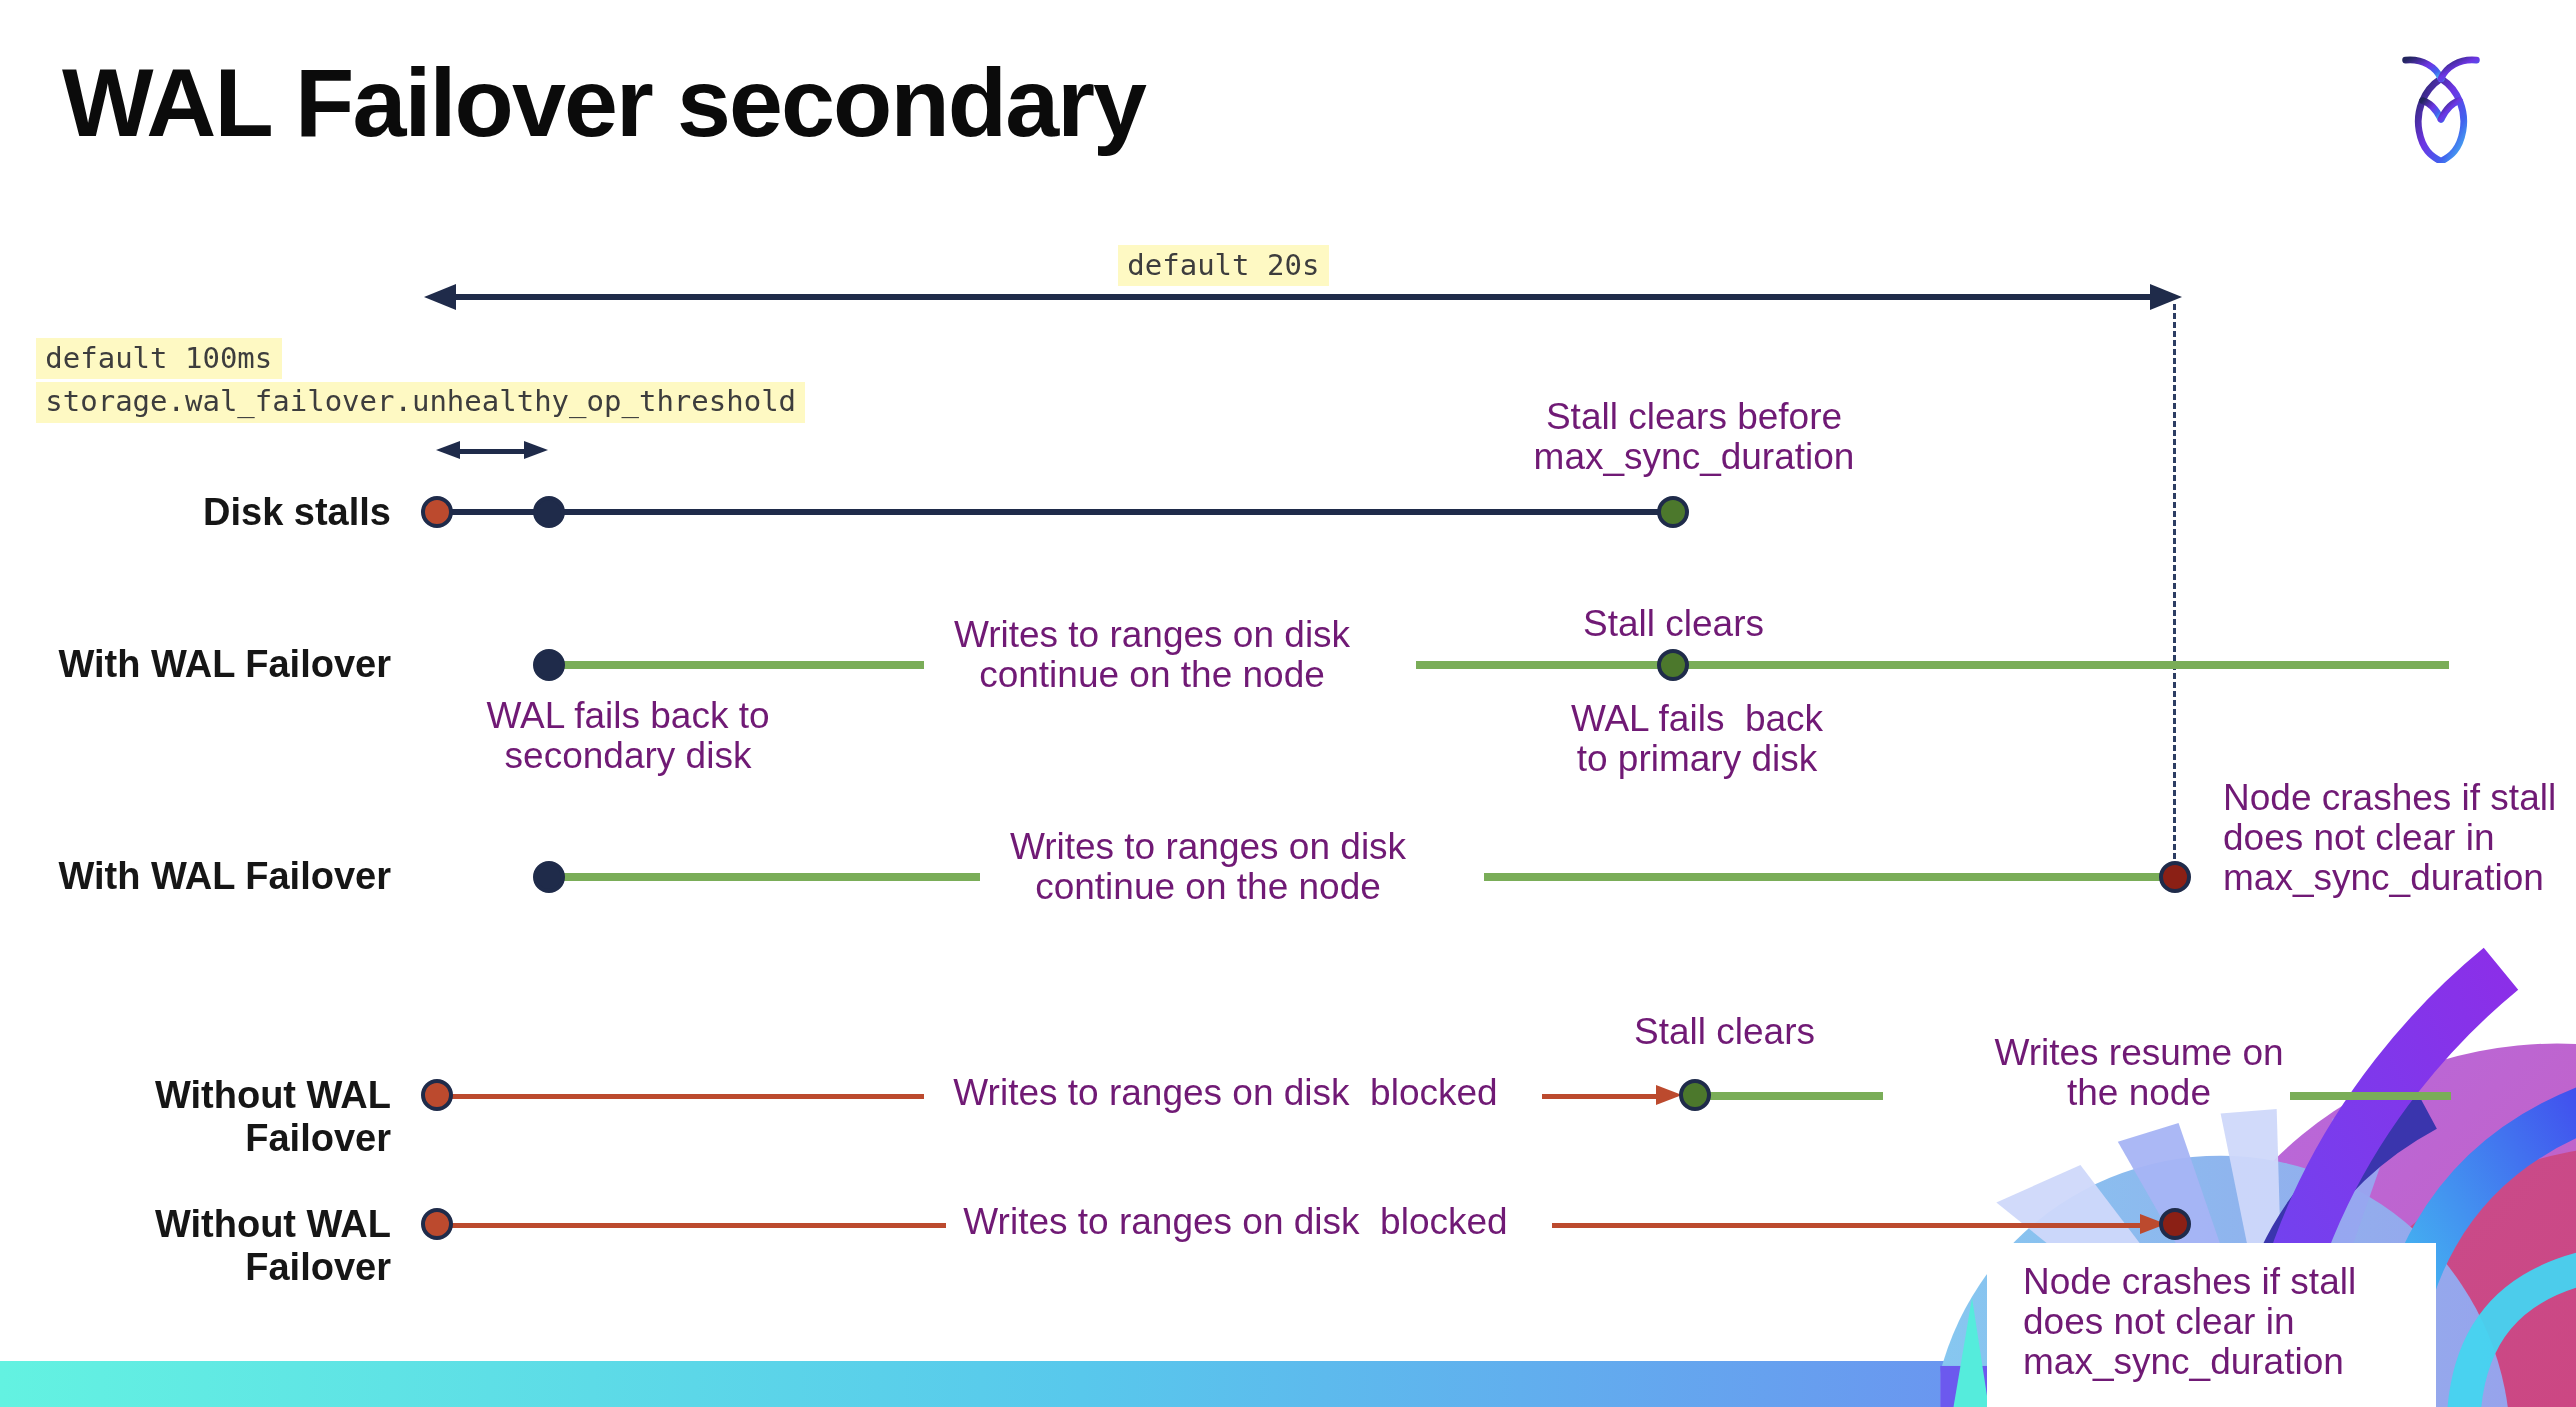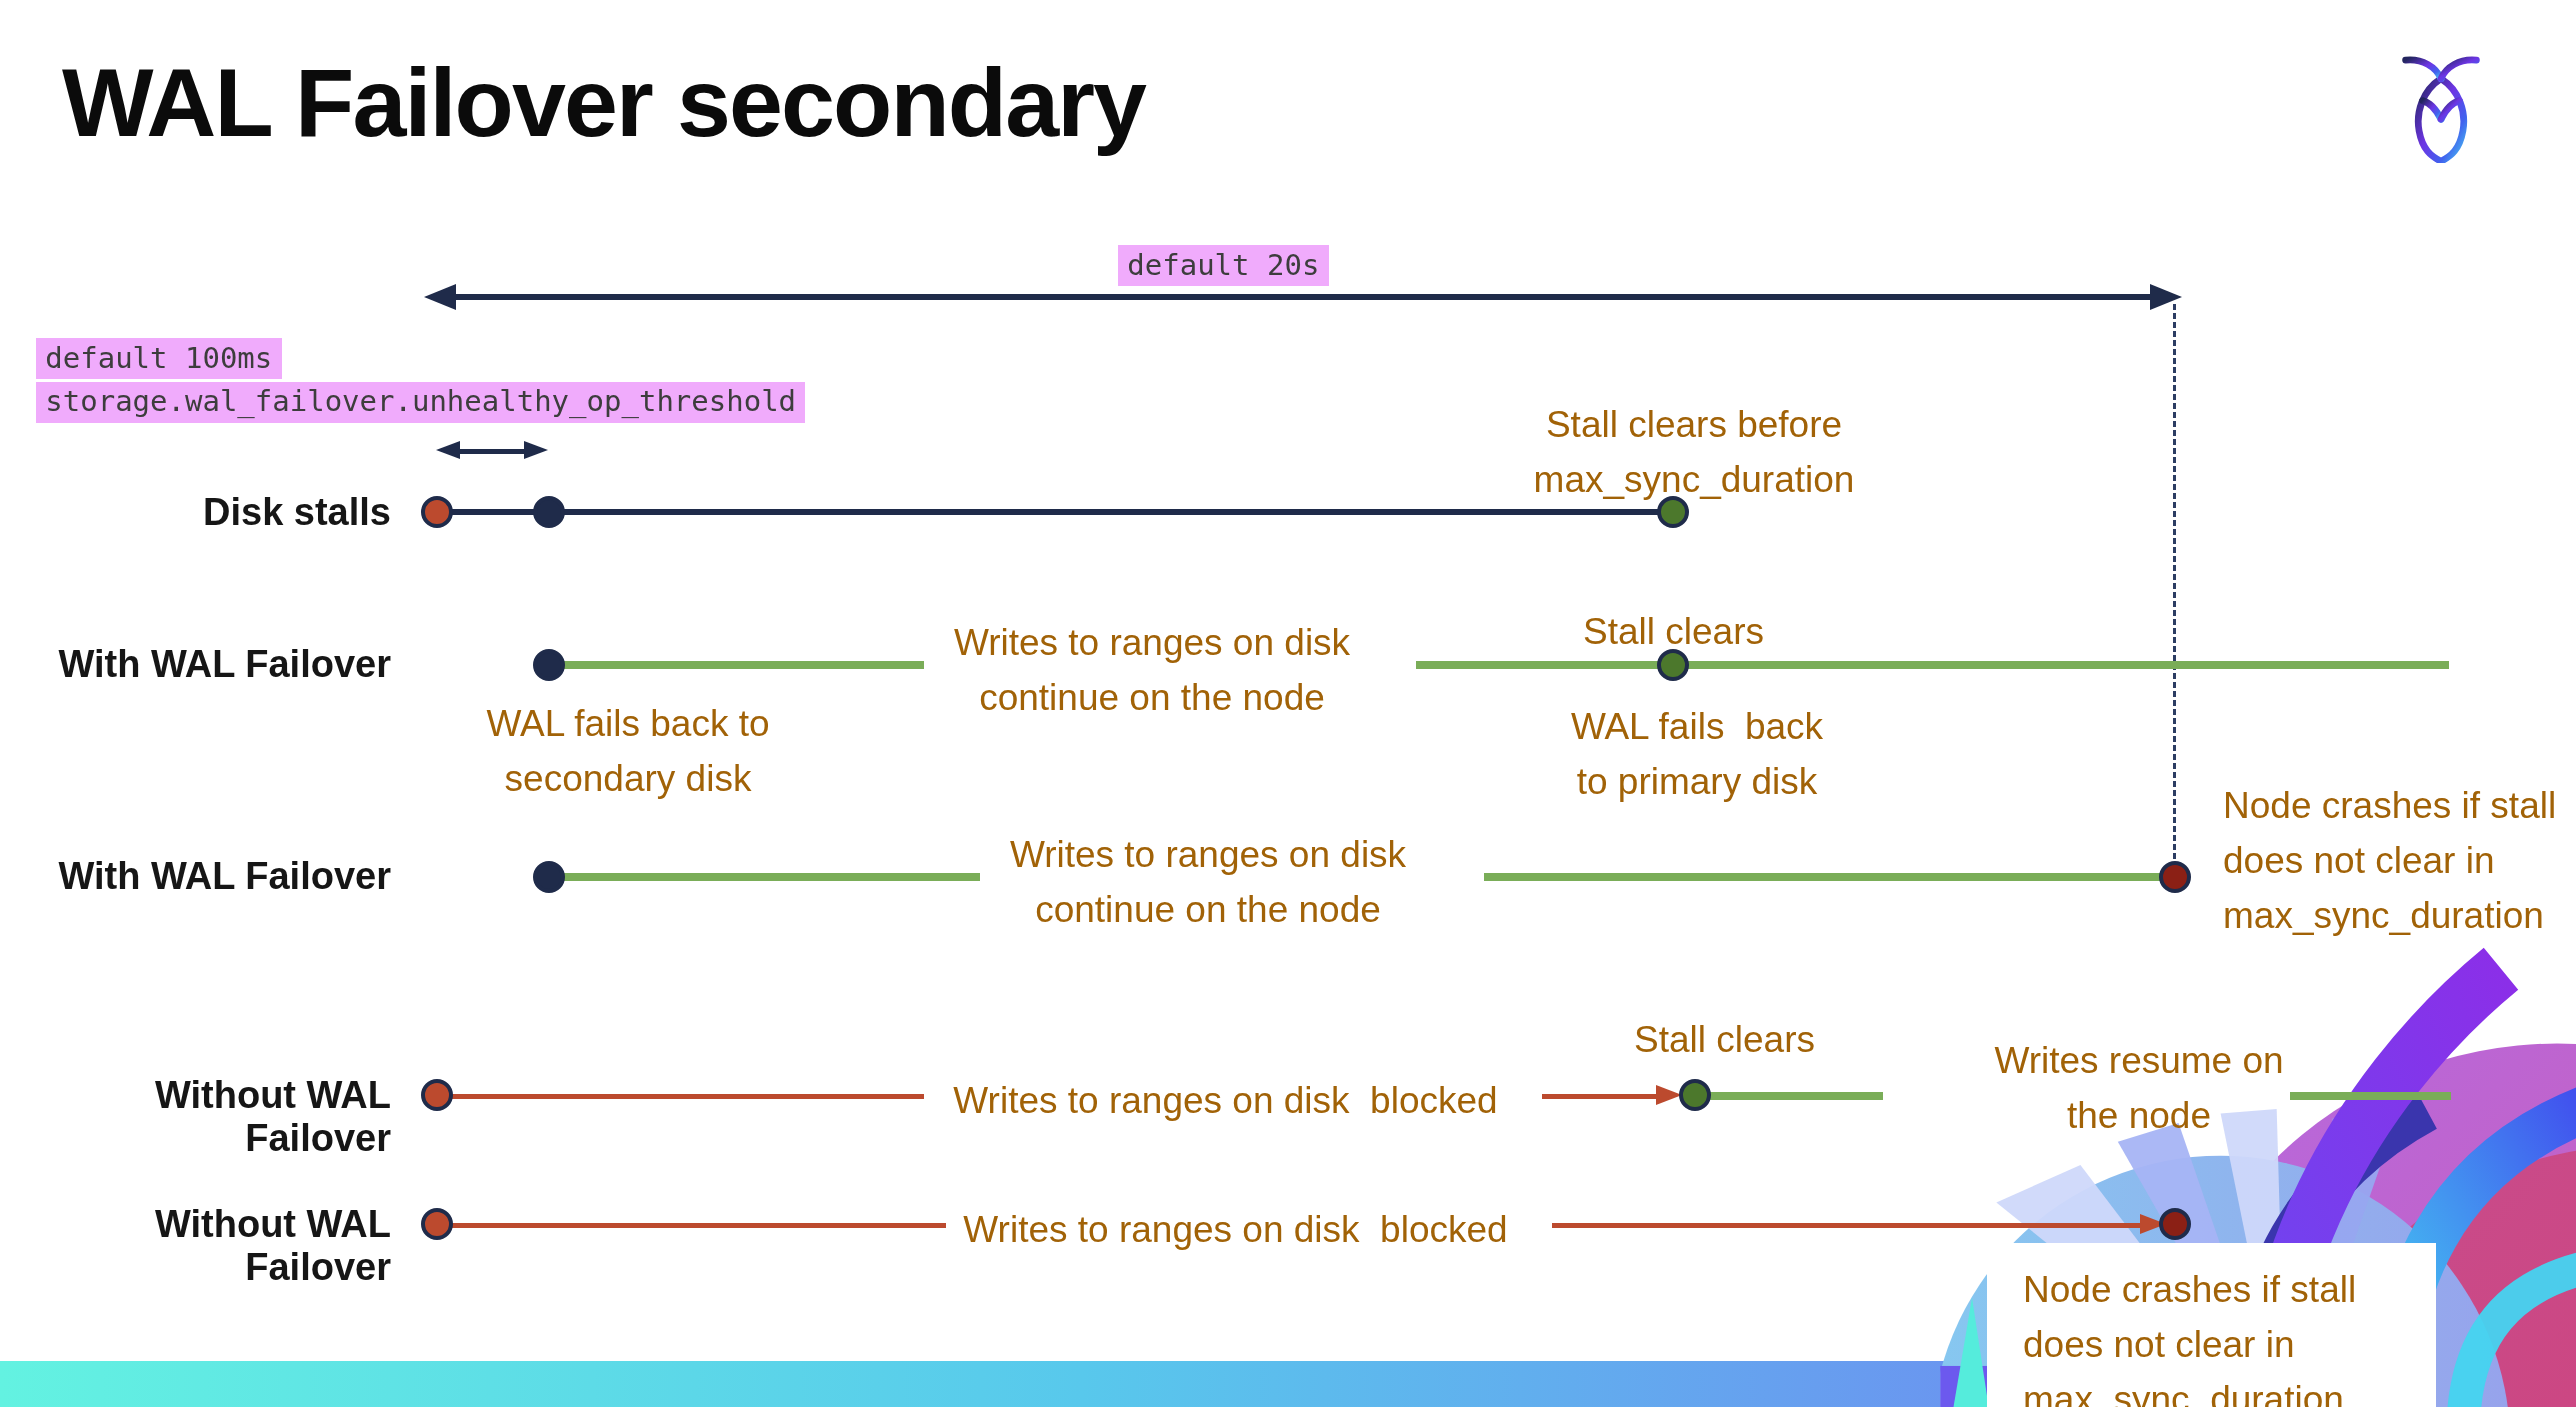--- a/index.html
+++ b/index.html
@@ -5,23 +5,23 @@
   html,body{margin:0;padding:0;}
   body{
     width:2576px;height:1408px;position:relative;overflow:hidden;background:#ffffff;
     font-family:"Liberation Sans",sans-serif;color:#141414;
   }
   .abs{position:absolute;}
   
   .title{left:62px;top:47px;font-size:97px;font-weight:800;letter-spacing:-1.9px;color:#0b0b0b;}
   
   .code{font-family:"DejaVu Sans Mono","Liberation Mono",monospace;font-size:29px;color:#3d3d3d;line-height:1;}
-  .code .cl{display:table;background:#f0abfc;padding:5.6px 9.3px 6.5px 9.3px;margin-bottom:2.8px;white-space:pre;}
+  .code .cl{display:table;background:#fef9c3;padding:5.6px 9.3px 6.5px 9.3px;margin-bottom:2.8px;white-space:pre;}
   
-  .ann{font-size:37px;line-height:55px;color:#a16207;text-align:center;white-space:pre-wrap;}
+  .ann{font-size:37px;line-height:40px;color:#701a75;text-align:center;white-space:pre-wrap;}
   .ann-left{text-align:left;}
   .rowlabel{font-size:38px;color:#161616;text-align:right;width:391px;left:0;font-weight:bold;}
   
   .hline{height:5.6px;background:#1f2b4a;}
   .hline.green{height:8.4px;background:#7aad58;}
   .hline.red{height:4.7px;background:#bc4a2e;}
   
   .dot{width:24px;height:24px;border-radius:50%;border:4.7px solid #1f2b4a;transform:translate(-50%,-50%);background:#1f2b4a;}
   .dot.navy{background:#1f2b4a;}
   .dot.red{background:#bc4a2e;}

